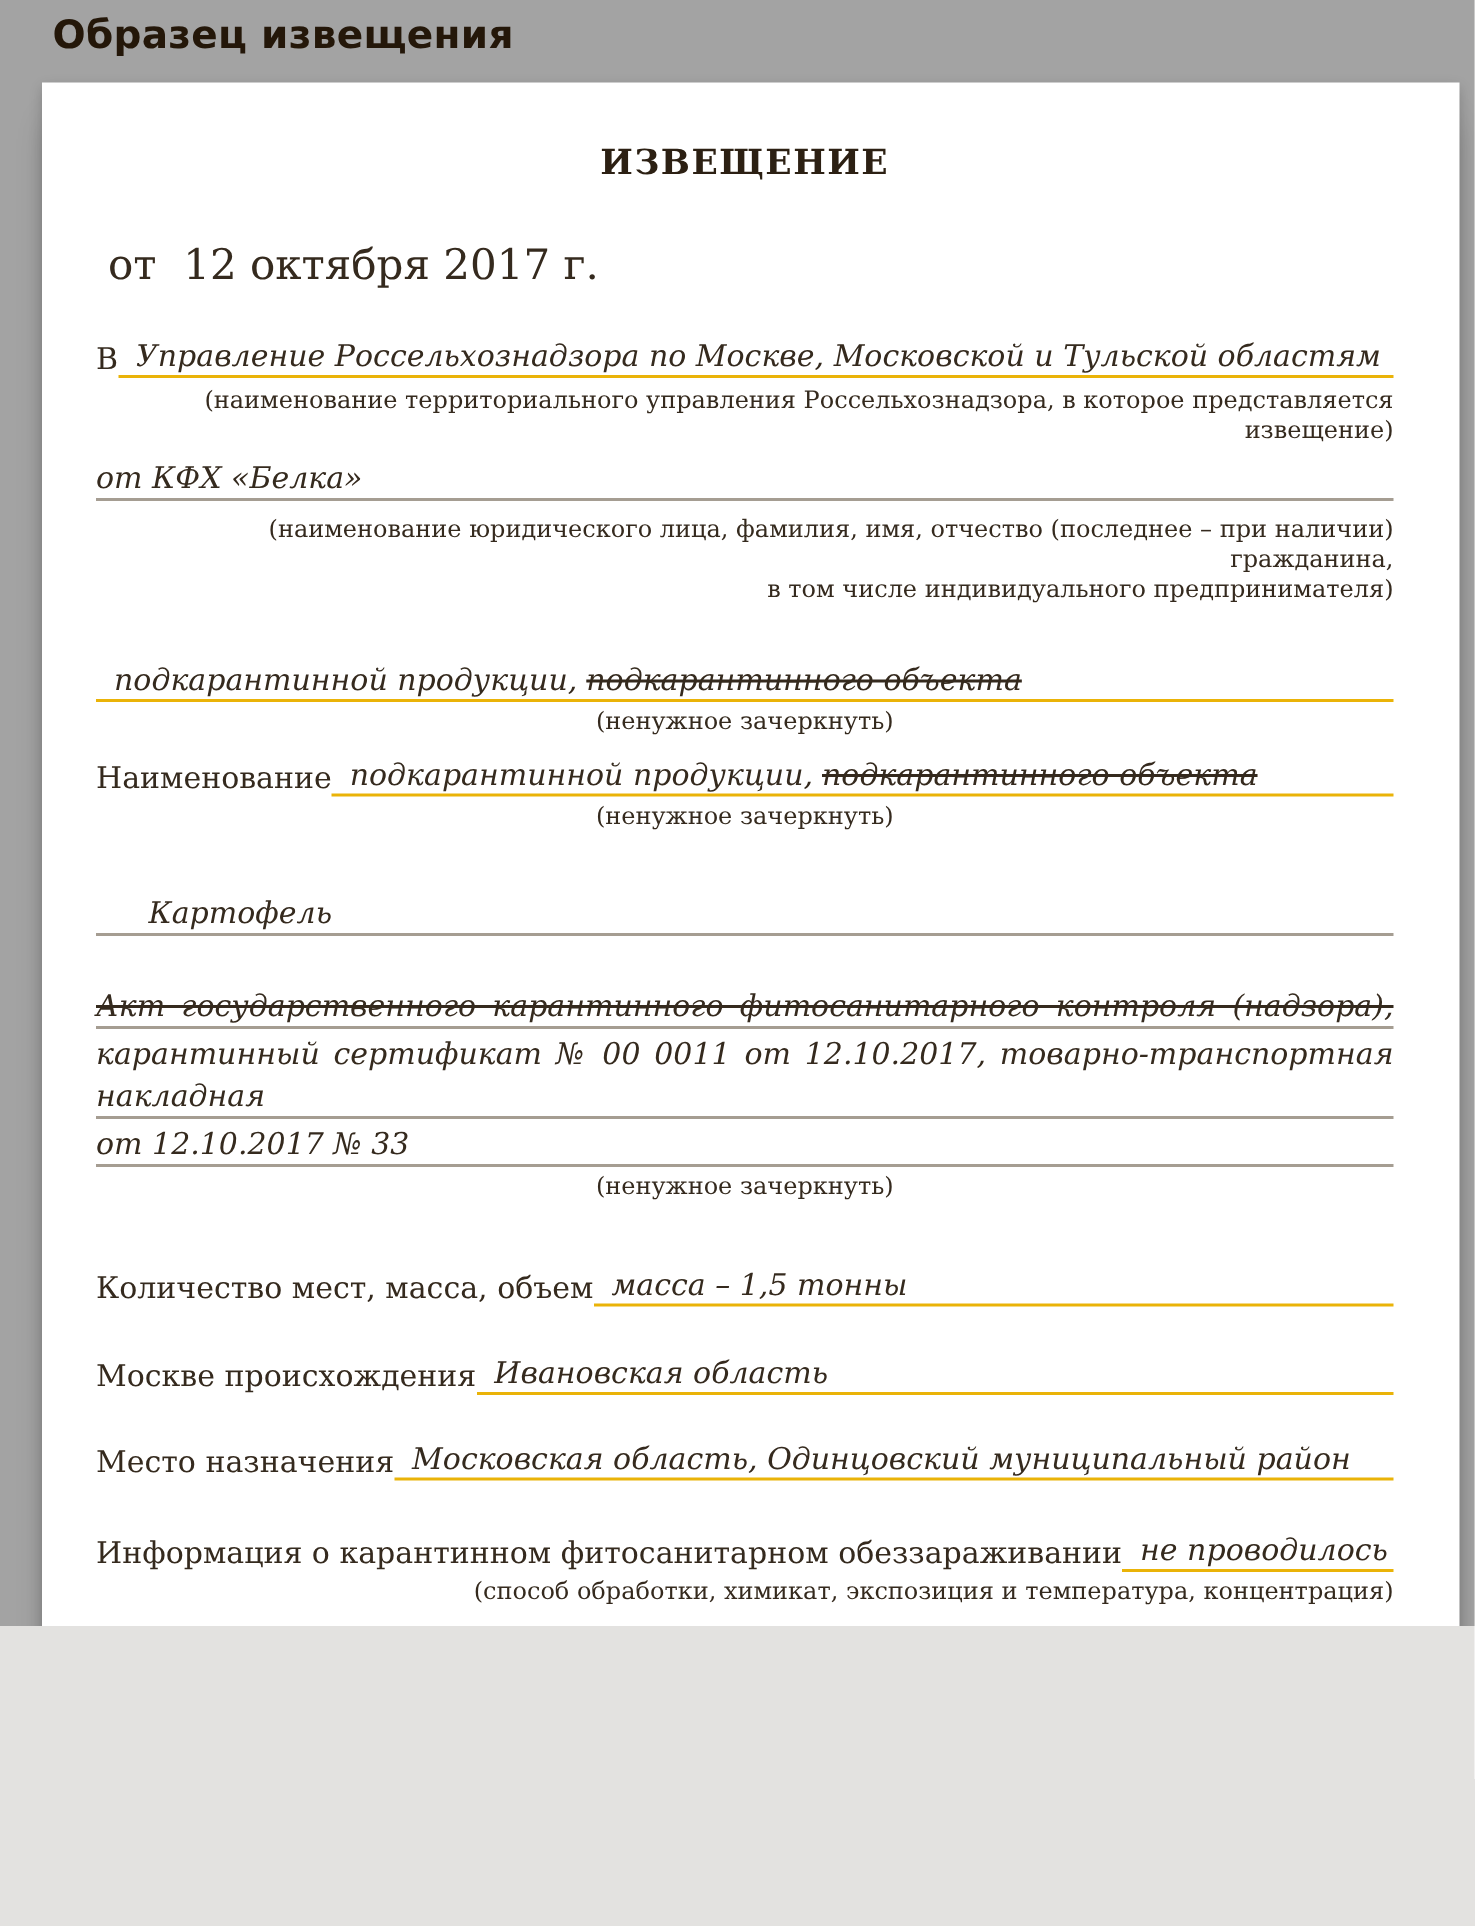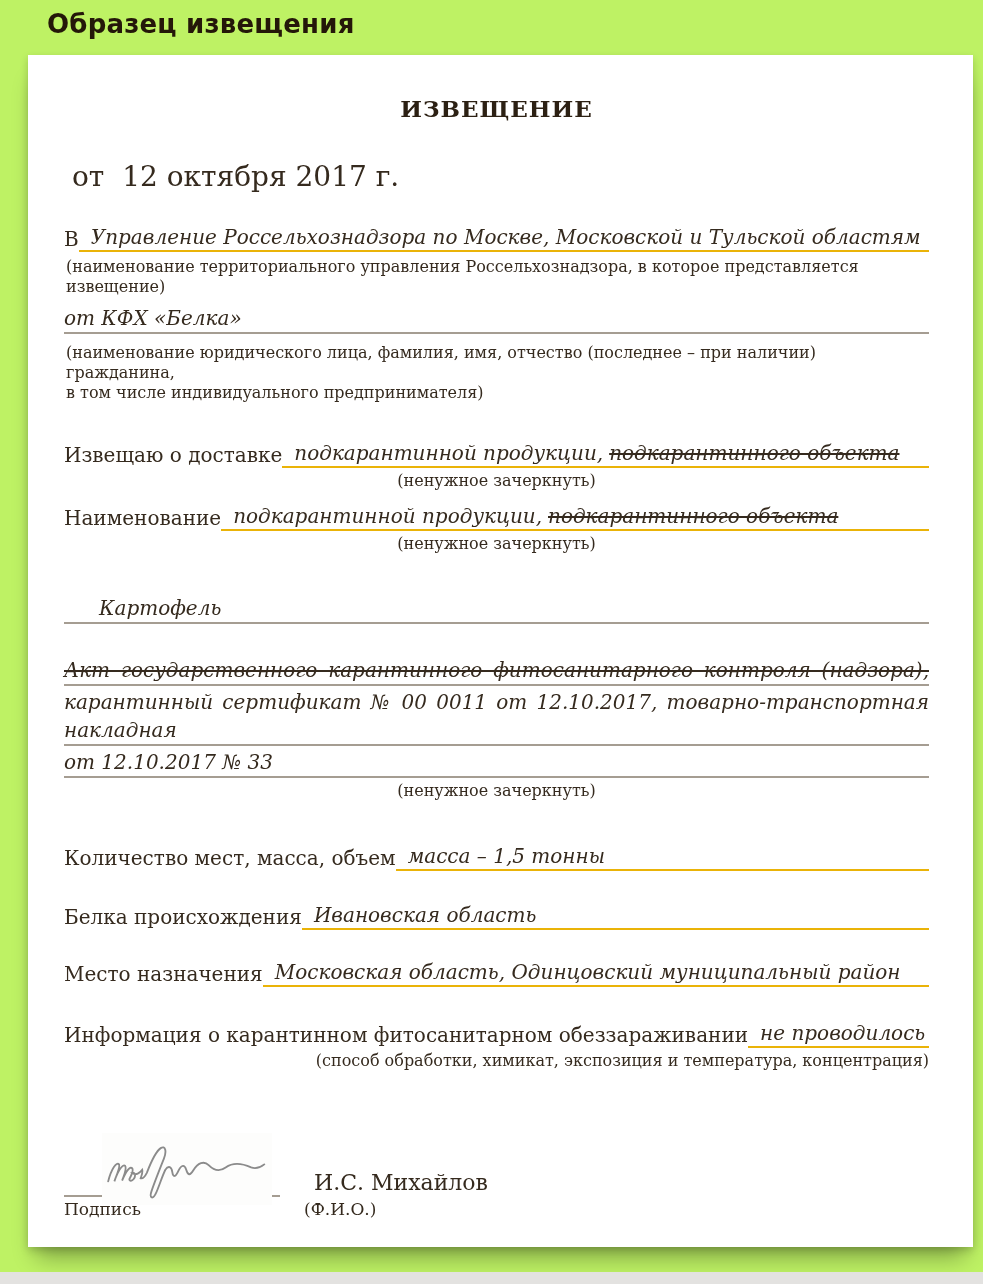--- a/index.html
+++ b/index.html
@@ -4,24 +4,23 @@
 <style>
   * { margin:0; padding:0; box-sizing:border-box; }
   html,body { width:983px; }
   body {
     font-family:"DejaVu Serif", serif;
     background:#e3e2e0;
     color:#352a1e;
   }
   .canvas {
     position:relative;
-    width:983px; height:1272px;
-    background:#bef264;
+    width:983px; height:1084px;
+    background:#a3a3a3;
     overflow:hidden;
-    padding-left:12px;
   }
   .page-heading {
     font-family:"DejaVu Sans", sans-serif;
     font-weight:bold;
     font-size:26px;
     color:#241709;
     padding:9px 0 0 35px;
     letter-spacing:0.2px;
   }
   .paper {
@@ -61,21 +60,21 @@
   }
   .val { font-style:italic; }
   .struck { text-decoration:line-through; text-decoration-thickness:2px; margin-left:6px; }
   .hint {
     font-size:16px;
     line-height:20px;
     color:#352a1e;
   }
   .hint.center { text-align:center; }
   .hint.right  { text-align:right; }
-  .hint.left   { text-align:left; padding-left:2px; }
+  .hint.left   { text-align:right; padding-left:2px;margin-left:40px; }
   .fill-block {
     border-bottom:2px solid #a59d92;
     font-size:20px;
     line-height:28px;
     min-height:28px;
     white-space:nowrap;
   }
   .fill-block.justify { text-align:justify; text-align-last:justify; white-space:normal; }
   .struck-line .val { text-decoration:line-through; text-decoration-thickness:2px; }
 
@@ -137,21 +136,20 @@
     </div>
     <div class="hint left m-addrh">(наименование территориального управления Россельхознадзора, в которое представляется извещение)</div>
 
     <div class="fill-block m-sender">
       <span class="val">от КФХ «Белка»</span>
     </div>
     <div class="hint left m-sendh1">(наименование юридического лица, фамилия, имя, отчество (последнее – при наличии) гражданина,</div>
     <div class="hint left">в том числе индивидуального предпринимателя)</div>
 
     <div class="row m-deliv">
-      <span class="label">Извещаю о доставке</span>
       <span class="fill"><span class="val">подкарантинной продукции,</span><span class="val struck">подкарантинного объекта</span></span>
     </div>
     <div class="hint center m-hint3">(ненужное зачеркнуть)</div>
 
     <div class="row m-name">
       <span class="label">Наименование</span>
       <span class="fill"><span class="val">подкарантинной продукции,</span><span class="val struck">подкарантинного объекта</span></span>
     </div>
     <div class="hint center m-hint3">(ненужное зачеркнуть)</div>
 
@@ -165,21 +163,21 @@
       <div class="fill-block"><span class="val">от 12.10.2017 № 33</span></div>
     </div>
     <div class="hint center m-hint3">(ненужное зачеркнуть)</div>
 
     <div class="row m-qty">
       <span class="label">Количество мест, масса, объем</span>
       <span class="fill"><span class="val">масса – 1,5 тонны</span></span>
     </div>
 
     <div class="row m-orig">
-      <span class="label">Белка происхождения</span>
+      <span class="label">Москве происхождения</span>
       <span class="fill"><span class="val">Ивановская область</span></span>
     </div>
 
     <div class="row m-dest">
       <span class="label">Место назначения</span>
       <span class="fill"><span class="val">Московская область, Одинцовский муниципальный район</span></span>
     </div>
 
     <div class="row m-disin">
       <span class="label">Информация о карантинном фитосанитарном обеззараживании</span>

